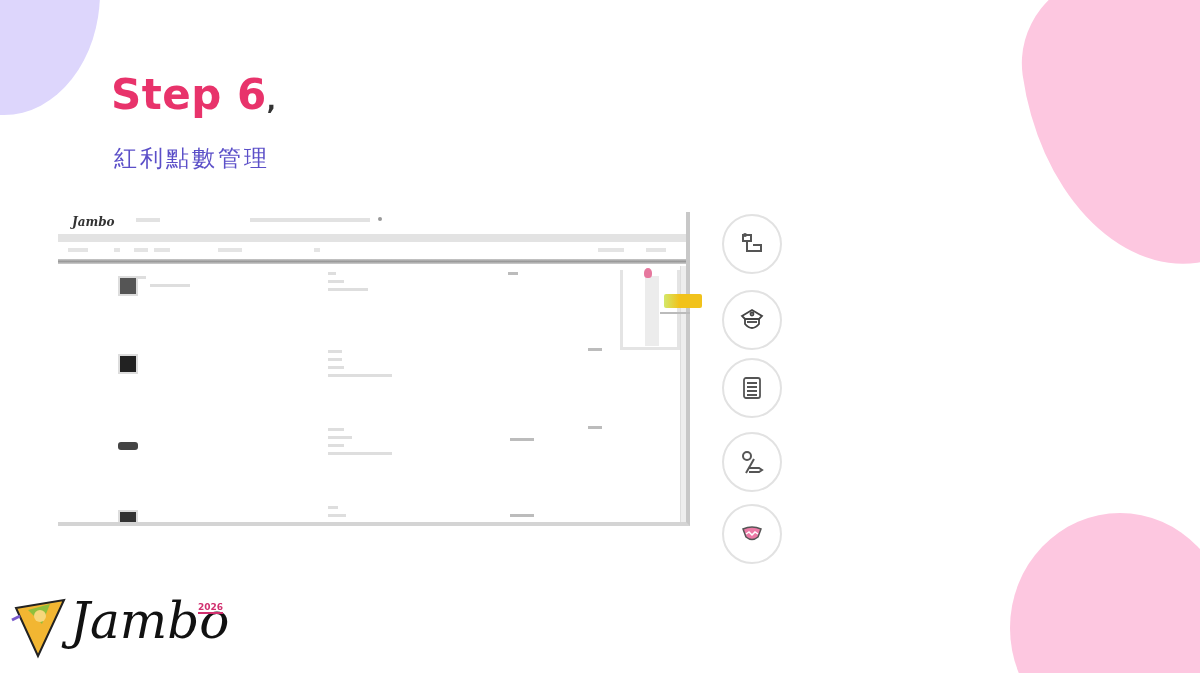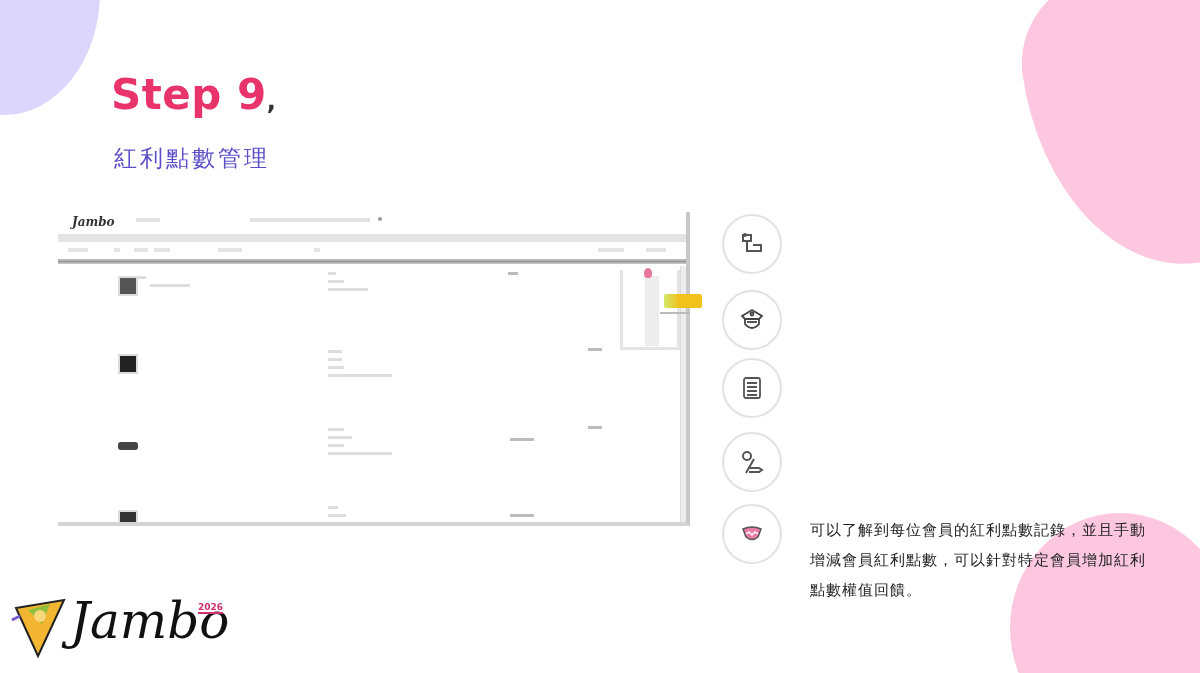--- a/index.html
+++ b/index.html
@@ -58,21 +58,21 @@
   .brand-badge { position: absolute; left: 190px; top: 12px; font-size: 9px; color: #d1306f; font-weight: bold; border-bottom: 2px solid #d1306f; }
 </style>
 </head>
 <body>
 
 <div class="blob-purple"></div>
 <div class="blob-pink-top"></div>
 <div class="blob-pink-bottom"></div>
 
 <div class="step-title">
-  <span>Step 9</span><span class="step-dot">,</span>
+  <span>Step 6</span><span class="step-dot">,</span>
 </div>
 <div class="step-subtitle">紅利點數管理</div>
 
 <div class="shot">
   <div class="shot-top">
     <span class="shot-logo">Jambo</span>
     <div class="shot-top-bar"></div>
     <div class="shot-search"></div>
     <div class="shot-dot"></div>
   </div>
@@ -163,21 +163,20 @@
   </svg>
 </div>
 <div class="icon-circle" style="top:504px">
   <svg viewBox="0 0 30 30">
     <path d="M6 10 q9 -4 18 0 l-3 8 q-6 5 -12 0 z" fill="#ec7aa6" stroke="#555" stroke-width="1.5"></path>
     <path d="M9 15 l3 -2 l3 3 l3 -3 l3 2" stroke="#fff" stroke-width="1.5" fill="none"></path>
   </svg>
 </div>
 
 <div class="desc">
-  <div class="desc-body">可以了解到每位會員的紅利點數記錄，並且手動增減會員紅利點數，可以針對特定會員增加紅利點數權值回饋。</div>
 </div>
 
 <div class="brand">
   <svg width="64" height="70" viewBox="0 0 64 70">
     <path d="M8 18 L56 10 L30 66 Z" fill="#f2b632" stroke="#222" stroke-width="2"></path>
     <path d="M20 20 L42 14 L34 34 Z" fill="#8fbf3c"></path>
     <circle cx="32" cy="26" r="6" fill="#f7d77c"></circle>
     <path d="M4 30 l8 -4" stroke="#7a5acb" stroke-width="3"></path>
   </svg>
   <span class="brand-word">Jambo</span>

